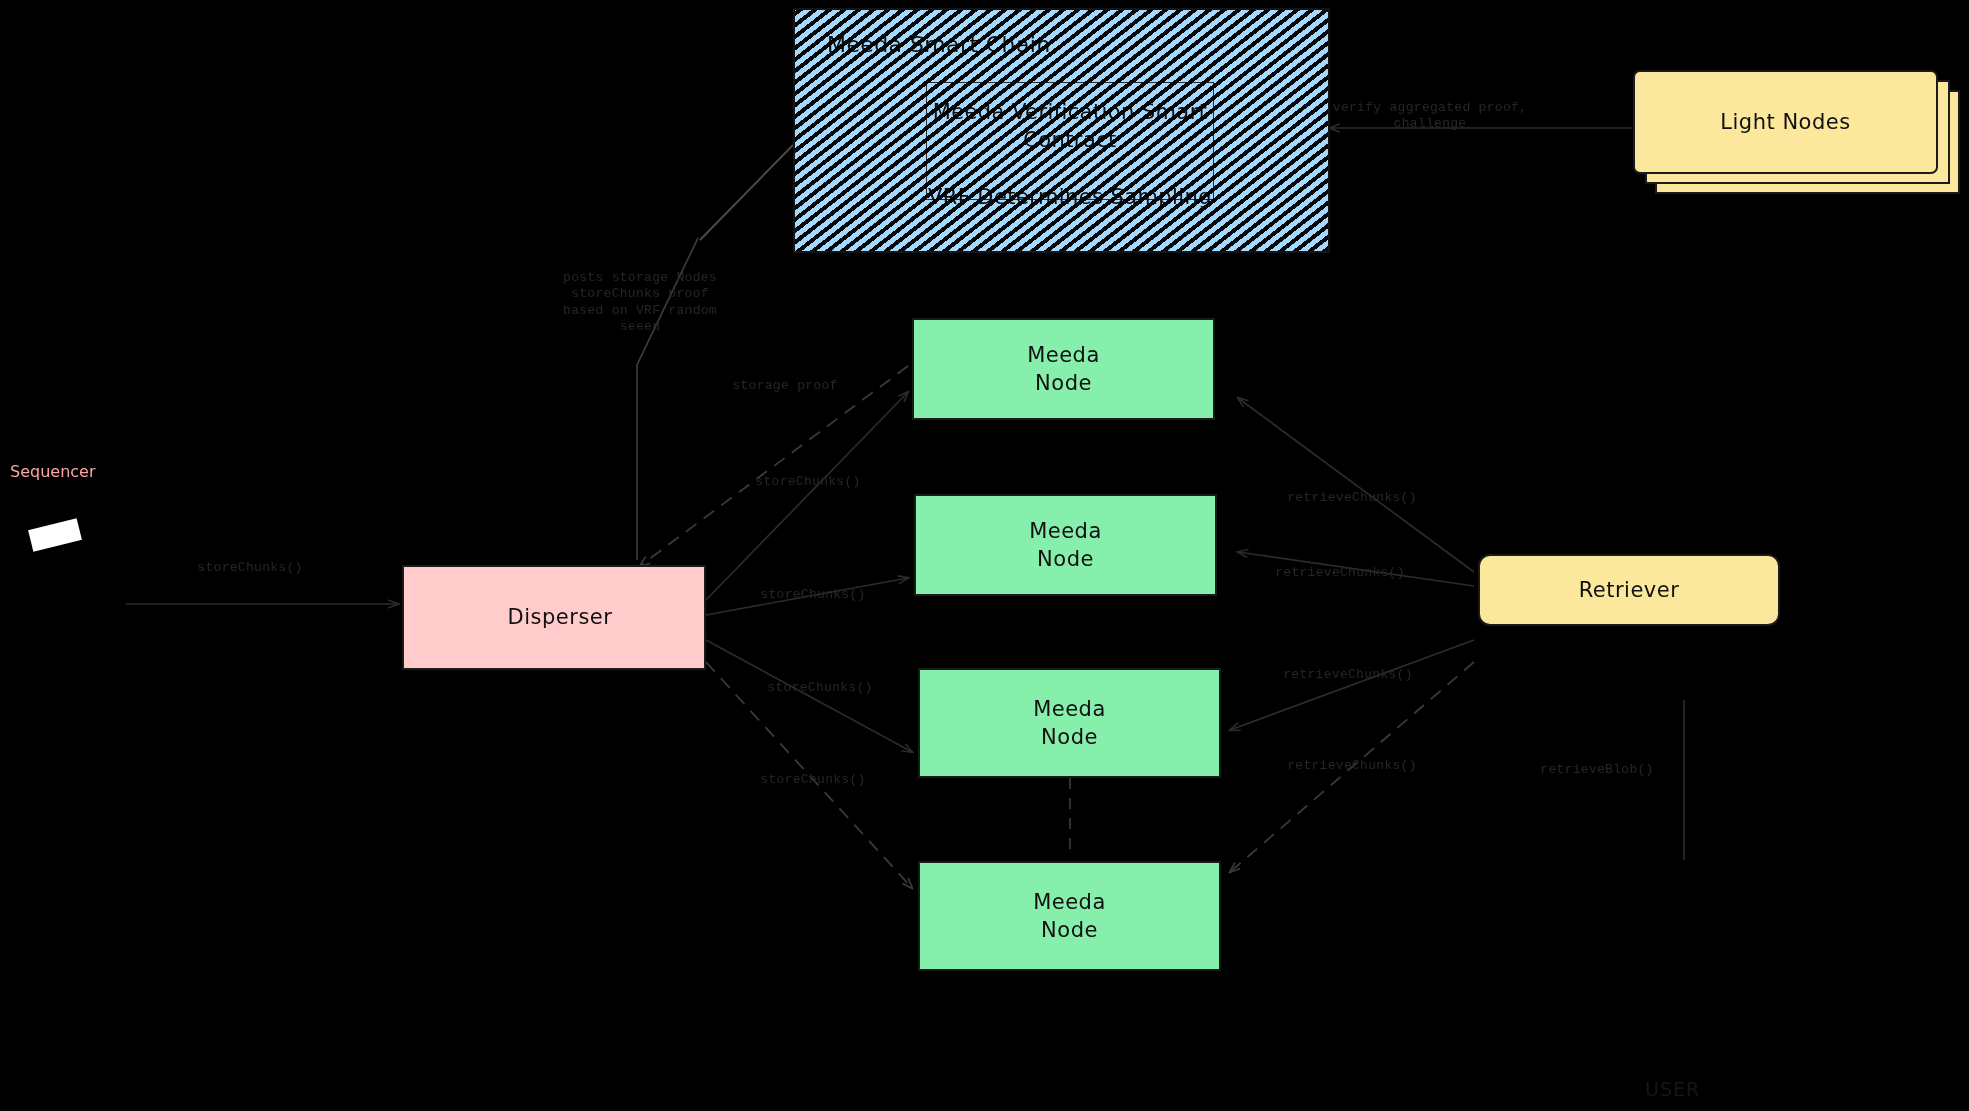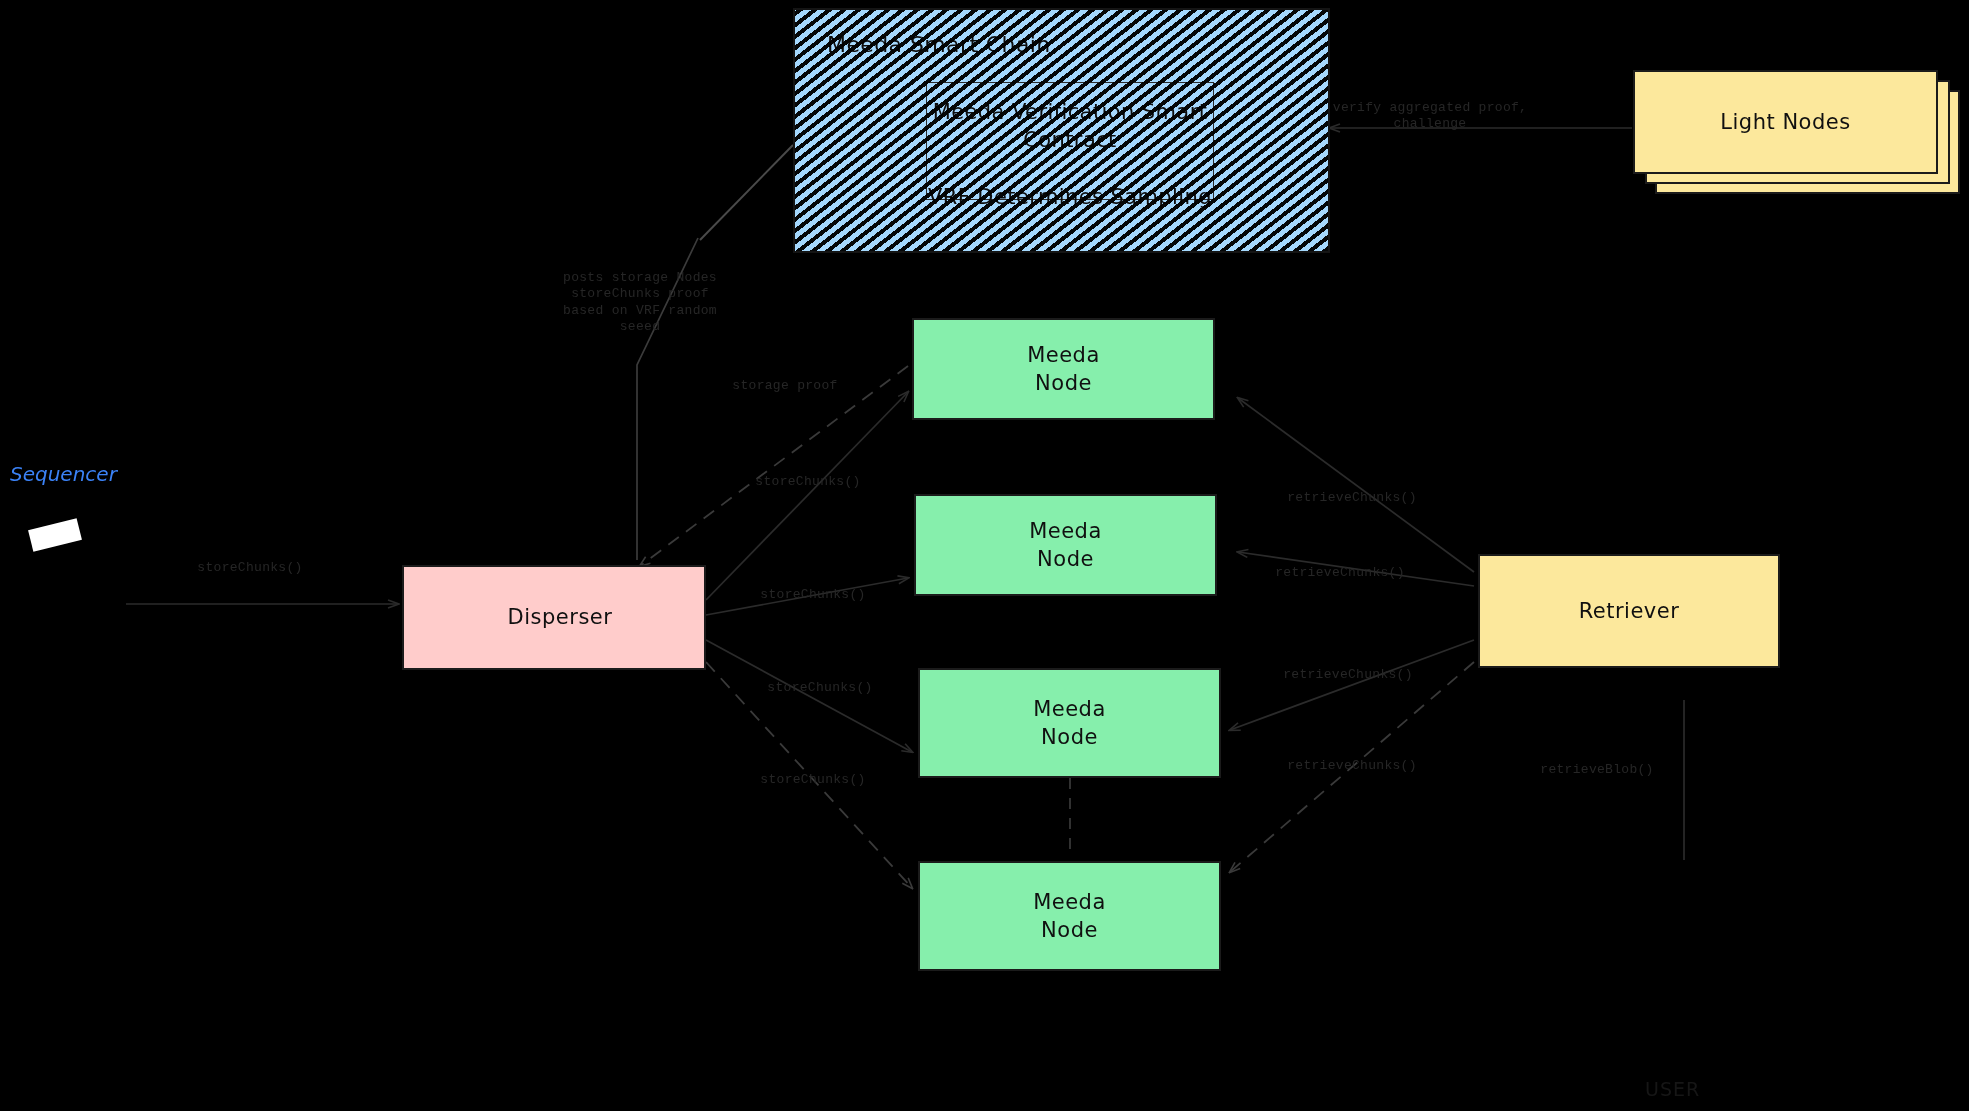--- a/index.html
+++ b/index.html
@@ -88,24 +88,23 @@
     letter-spacing: 0.4px;
   }
   .stack-card {
     position: absolute;
     box-sizing: border-box;
     background: #fce89c;
     border: 2px solid #1b1b1b;
   }
   .sequencer-label {
     position: absolute;
-    color: #3b82f6;
-    font-family: "DejaVu Sans", sans-serif;
-    font-size: 20px;
-    font-style: italic;
+    color: #fca5a5;
+    font-family: "DejaVu Sans", sans-serif;
+    font-size: 16px;
   }
   .sequencer-glyph {
     position: absolute;
     background: #ffffff;
     transform: rotate(-14deg);
   }
   .user-label {
     position: absolute;
     color: #161616;
     font-family: "DejaVu Sans", sans-serif;
@@ -164,37 +163,37 @@
     <div class="hatch-text" style="left:32px; top:20px; width:300px; text-align:left; font-size:22px;">Meeda Smart Chain</div>
     <div class="hatch-text" style="left:131px; top:88px; width:288px;">Meeda Verification Smart
 Contract
 
 VRF Determines Sampling</div>
     <div class="hatch-overlay"></div>
   </div>
 
   <div class="stack-card" style="left:1655px; top:90px; width:305px; height:104px;"></div>
   <div class="stack-card" style="left:1645px; top:80px; width:305px; height:104px;"></div>
-  <div class="node-box yellow" style="left:1633px; top:70px; width:305px; height:104px;">Light Nodes</div>
+  <div class="node-box yellow" style="left:1633px; top:70px; width:305px; height:104px;border-radius:7px;">Light Nodes</div>
 
   <div class="sequencer-label faint" style="left:10px; top:462px;">Sequencer</div>
   <div class="sequencer-glyph" style="left:30px; top:524px; width:50px; height:22px;"></div>
 
   <div class="node-box pink" style="left:402px; top:565px; width:304px; height:105px;">Disperser</div>
 
   <div class="node-box blue" style="left:912px; top:318px; width:303px; height:102px;">Meeda
 Node</div>
   <div class="node-box blue" style="left:914px; top:494px; width:303px; height:102px;">Meeda
 Node</div>
   <div class="node-box blue" style="left:918px; top:668px; width:303px; height:110px;">Meeda
 Node</div>
   <div class="node-box blue" style="left:918px; top:861px; width:303px; height:110px;">Meeda
 Node</div>
 
-  <div class="node-box yellow" style="left:1478px; top:554px; width:302px; height:114px;">Retriever</div>
+  <div class="node-box yellow" style="left:1478px; top:554px; width:302px; height:72px;border-radius:12px;">Retriever</div>
 
   <div class="user-label" style="left:1645px; top:1078px;">USER</div>
 
   <div class="edge-label" style="left:165px; top:560px; width:170px;">storeChunks()</div>
 
   <div class="edge-label" style="left:520px; top:270px; width:240px;">posts storage Nodes
 storeChunks proof
 based on VRF random
 seeed</div>
 

